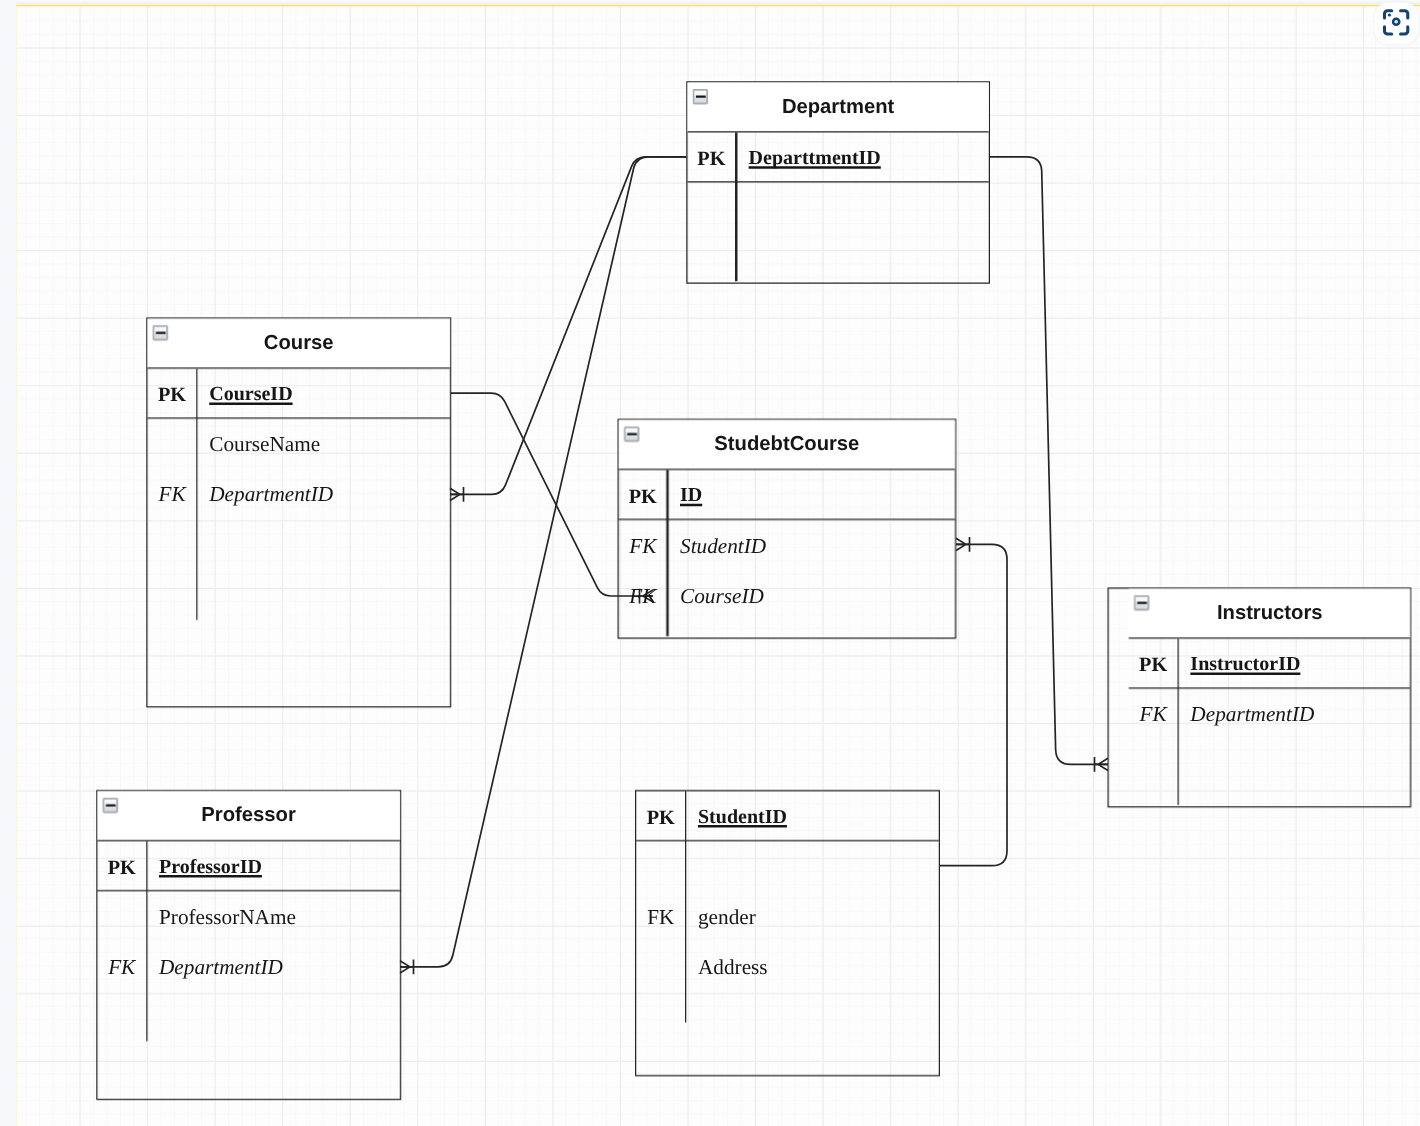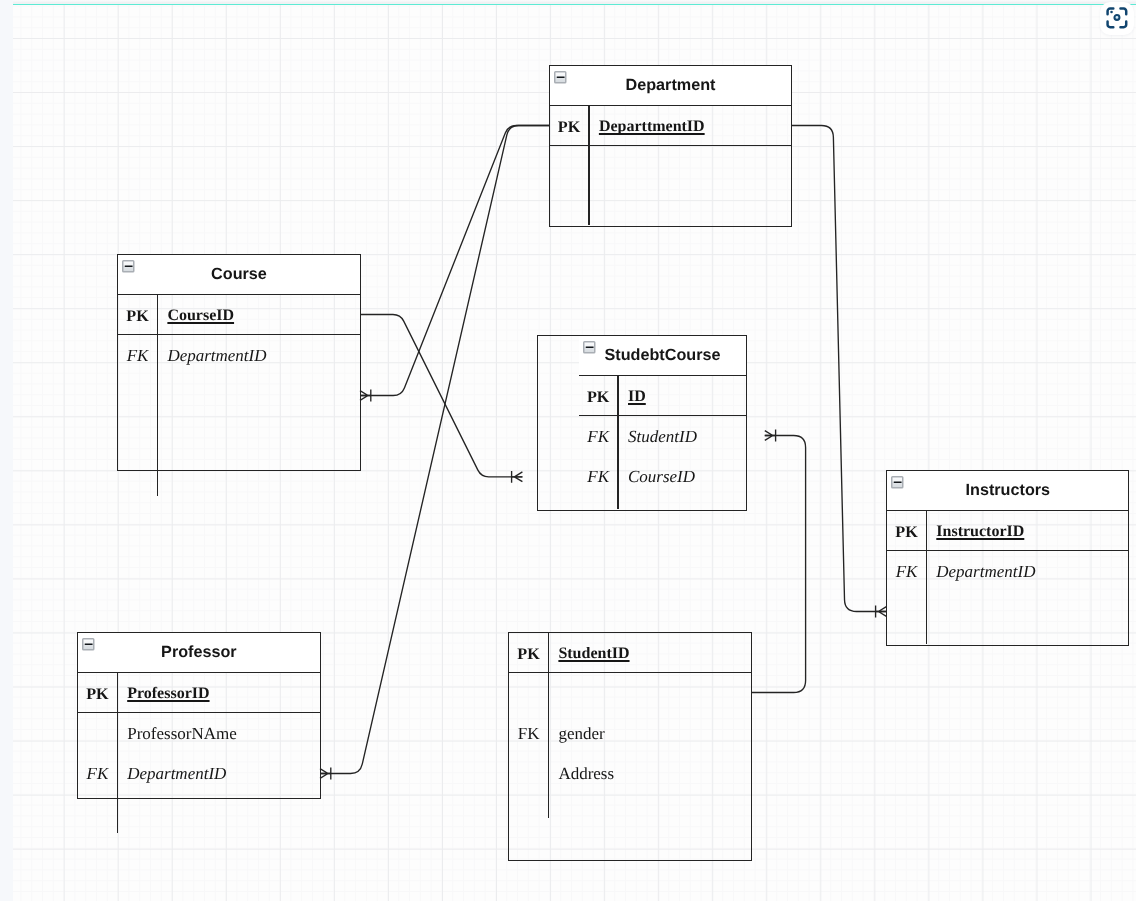--- a/index.html
+++ b/index.html
@@ -1,21 +1,21 @@
 <!DOCTYPE html>
 <html><head>
 <meta charset="utf-8">
 <title>ER Diagram</title>
 <style>
   html,body{margin:0;padding:0;}
   body{width:1136px;height:901px;overflow:hidden;background:#ffffff;
        font-family:"Liberation Sans",sans-serif;
        -webkit-font-smoothing:antialiased;text-rendering:geometricPrecision;}
   .tbl,.ttitle,.key,.nm{transform:translateZ(0);}
-  #canvas{position:absolute;left:0;top:0;width:1136px;height:901px;background:#5eead4;}
+  #canvas{position:absolute;left:0;top:0;width:1136px;height:901px;background:#fde047;}
   #gridpane{position:absolute;left:12.6px;top:4.5px;width:1123.4px;height:896.5px;overflow:hidden;
         background-color:#fdfdfd;
         background-image:
           linear-gradient(to right,#ebecee 1px,transparent 1px),
           linear-gradient(to bottom,#ebecee 1px,transparent 1px),
           linear-gradient(to right,#f8f8f9 1px,transparent 1px),
           linear-gradient(to bottom,#f8f8f9 1px,transparent 1px);
         background-size:54.05px 54.05px,54.05px 54.05px,10.81px 10.81px,10.81px 10.81px;
         background-position:-3.4px 33px,-3.4px 33px,-3.4px 33px,-3.4px 33px;}
   #topstrip{position:absolute;left:0;top:0;width:1136px;height:4px;
@@ -102,21 +102,21 @@
           <div class="vline"></div>
           <div class="row sep">
             <span class="key b">PK</span>
             <span class="nm pk">DeparttmentID</span>
           </div>
           <div class="row">
             <span class="key"></span>
           </div>
         </div>
       </div>
-      <div class="tbl" style="left: 117.4px; top: 253.6px; width: 243.2px; height: 217px;">
+      <div class="tbl" style="left: 117.4px; top: 253.6px; width: 243.2px; height: 312px;">
         <div class="thead">
           <span class="collapse"><svg width="13" height="13" viewBox="0 0 13 13">
               <defs>
                 <linearGradient id="cg1" x1="0" y1="0" x2="0" y2="1">
                   <stop offset="0" stop-color="#fbfcfd"></stop>
                   <stop offset="0.42" stop-color="#f3f5f7"></stop>
                   <stop offset="0.52" stop-color="#e2e6ea"></stop>
                   <stop offset="1" stop-color="#d5dade"></stop>
                 </linearGradient>
               </defs>
@@ -125,26 +125,30 @@
             </svg></span>
           <div class="ttitle">Course</div>
         </div>
         <div class="tbody" style="height:201.4px">
           <div class="vline"></div>
           <div class="row sep">
             <span class="key b">PK</span>
             <span class="nm pk">CourseID</span>
           </div>
           <div class="row">
+            <span class="key"></span>
+            <span class="nm plain">CourseName</span>
+          </div>
+          <div class="row">
             <span class="key i">FK</span>
             <span class="nm fk">DepartmentID</span>
           </div>
         </div>
       </div>
-      <div class="tbl" style="left: 537px; top: 334.6px; width: 210px; height: 176.4px; padding-left: 41px;">
+      <div class="tbl" style="left: 494px; top: 334.6px; width: 271px; height: 176.4px;">
         <div class="thead">
           <span class="collapse"><svg width="13" height="13" viewBox="0 0 13 13">
               <defs>
                 <linearGradient id="cg2" x1="0" y1="0" x2="0" y2="1">
                   <stop offset="0" stop-color="#fbfcfd"></stop>
                   <stop offset="0.42" stop-color="#f3f5f7"></stop>
                   <stop offset="0.52" stop-color="#e2e6ea"></stop>
                   <stop offset="1" stop-color="#d5dade"></stop>
                 </linearGradient>
               </defs>
@@ -162,21 +166,21 @@
           <div class="row">
             <span class="key i">FK</span>
             <span class="nm fk">StudentID</span>
           </div>
           <div class="row">
             <span class="key i">FK</span>
             <span class="nm fk">CourseID</span>
           </div>
         </div>
       </div>
-      <div class="tbl" style="left: 886.3px; top: 469.8px; width: 243px; height: 176.4px;">
+      <div class="tbl" style="left: 886.3px; top: 469.8px; width: 243px; height: 176.4px; padding-left: 16px;">
         <div class="thead">
           <span class="collapse"><svg width="13" height="13" viewBox="0 0 13 13">
               <defs>
                 <linearGradient id="cg3" x1="0" y1="0" x2="0" y2="1">
                   <stop offset="0" stop-color="#fbfcfd"></stop>
                   <stop offset="0.42" stop-color="#f3f5f7"></stop>
                   <stop offset="0.52" stop-color="#e2e6ea"></stop>
                   <stop offset="1" stop-color="#d5dade"></stop>
                 </linearGradient>
               </defs>
@@ -190,21 +194,21 @@
           <div class="row sep">
             <span class="key b">PK</span>
             <span class="nm pk">InstructorID</span>
           </div>
           <div class="row">
             <span class="key i">FK</span>
             <span class="nm fk">DepartmentID</span>
           </div>
         </div>
       </div>
-      <div class="tbl" style="left: 77.2px; top: 631.8px; width: 243.4px; height: 167px;">
+      <div class="tbl" style="left: 77.2px; top: 631.8px; width: 243.4px; height: 248px;">
         <div class="thead">
           <span class="collapse"><svg width="13" height="13" viewBox="0 0 13 13">
               <defs>
                 <linearGradient id="cg4" x1="0" y1="0" x2="0" y2="1">
                   <stop offset="0" stop-color="#fbfcfd"></stop>
                   <stop offset="0.42" stop-color="#f3f5f7"></stop>
                   <stop offset="0.52" stop-color="#e2e6ea"></stop>
                   <stop offset="1" stop-color="#d5dade"></stop>
                 </linearGradient>
               </defs>

